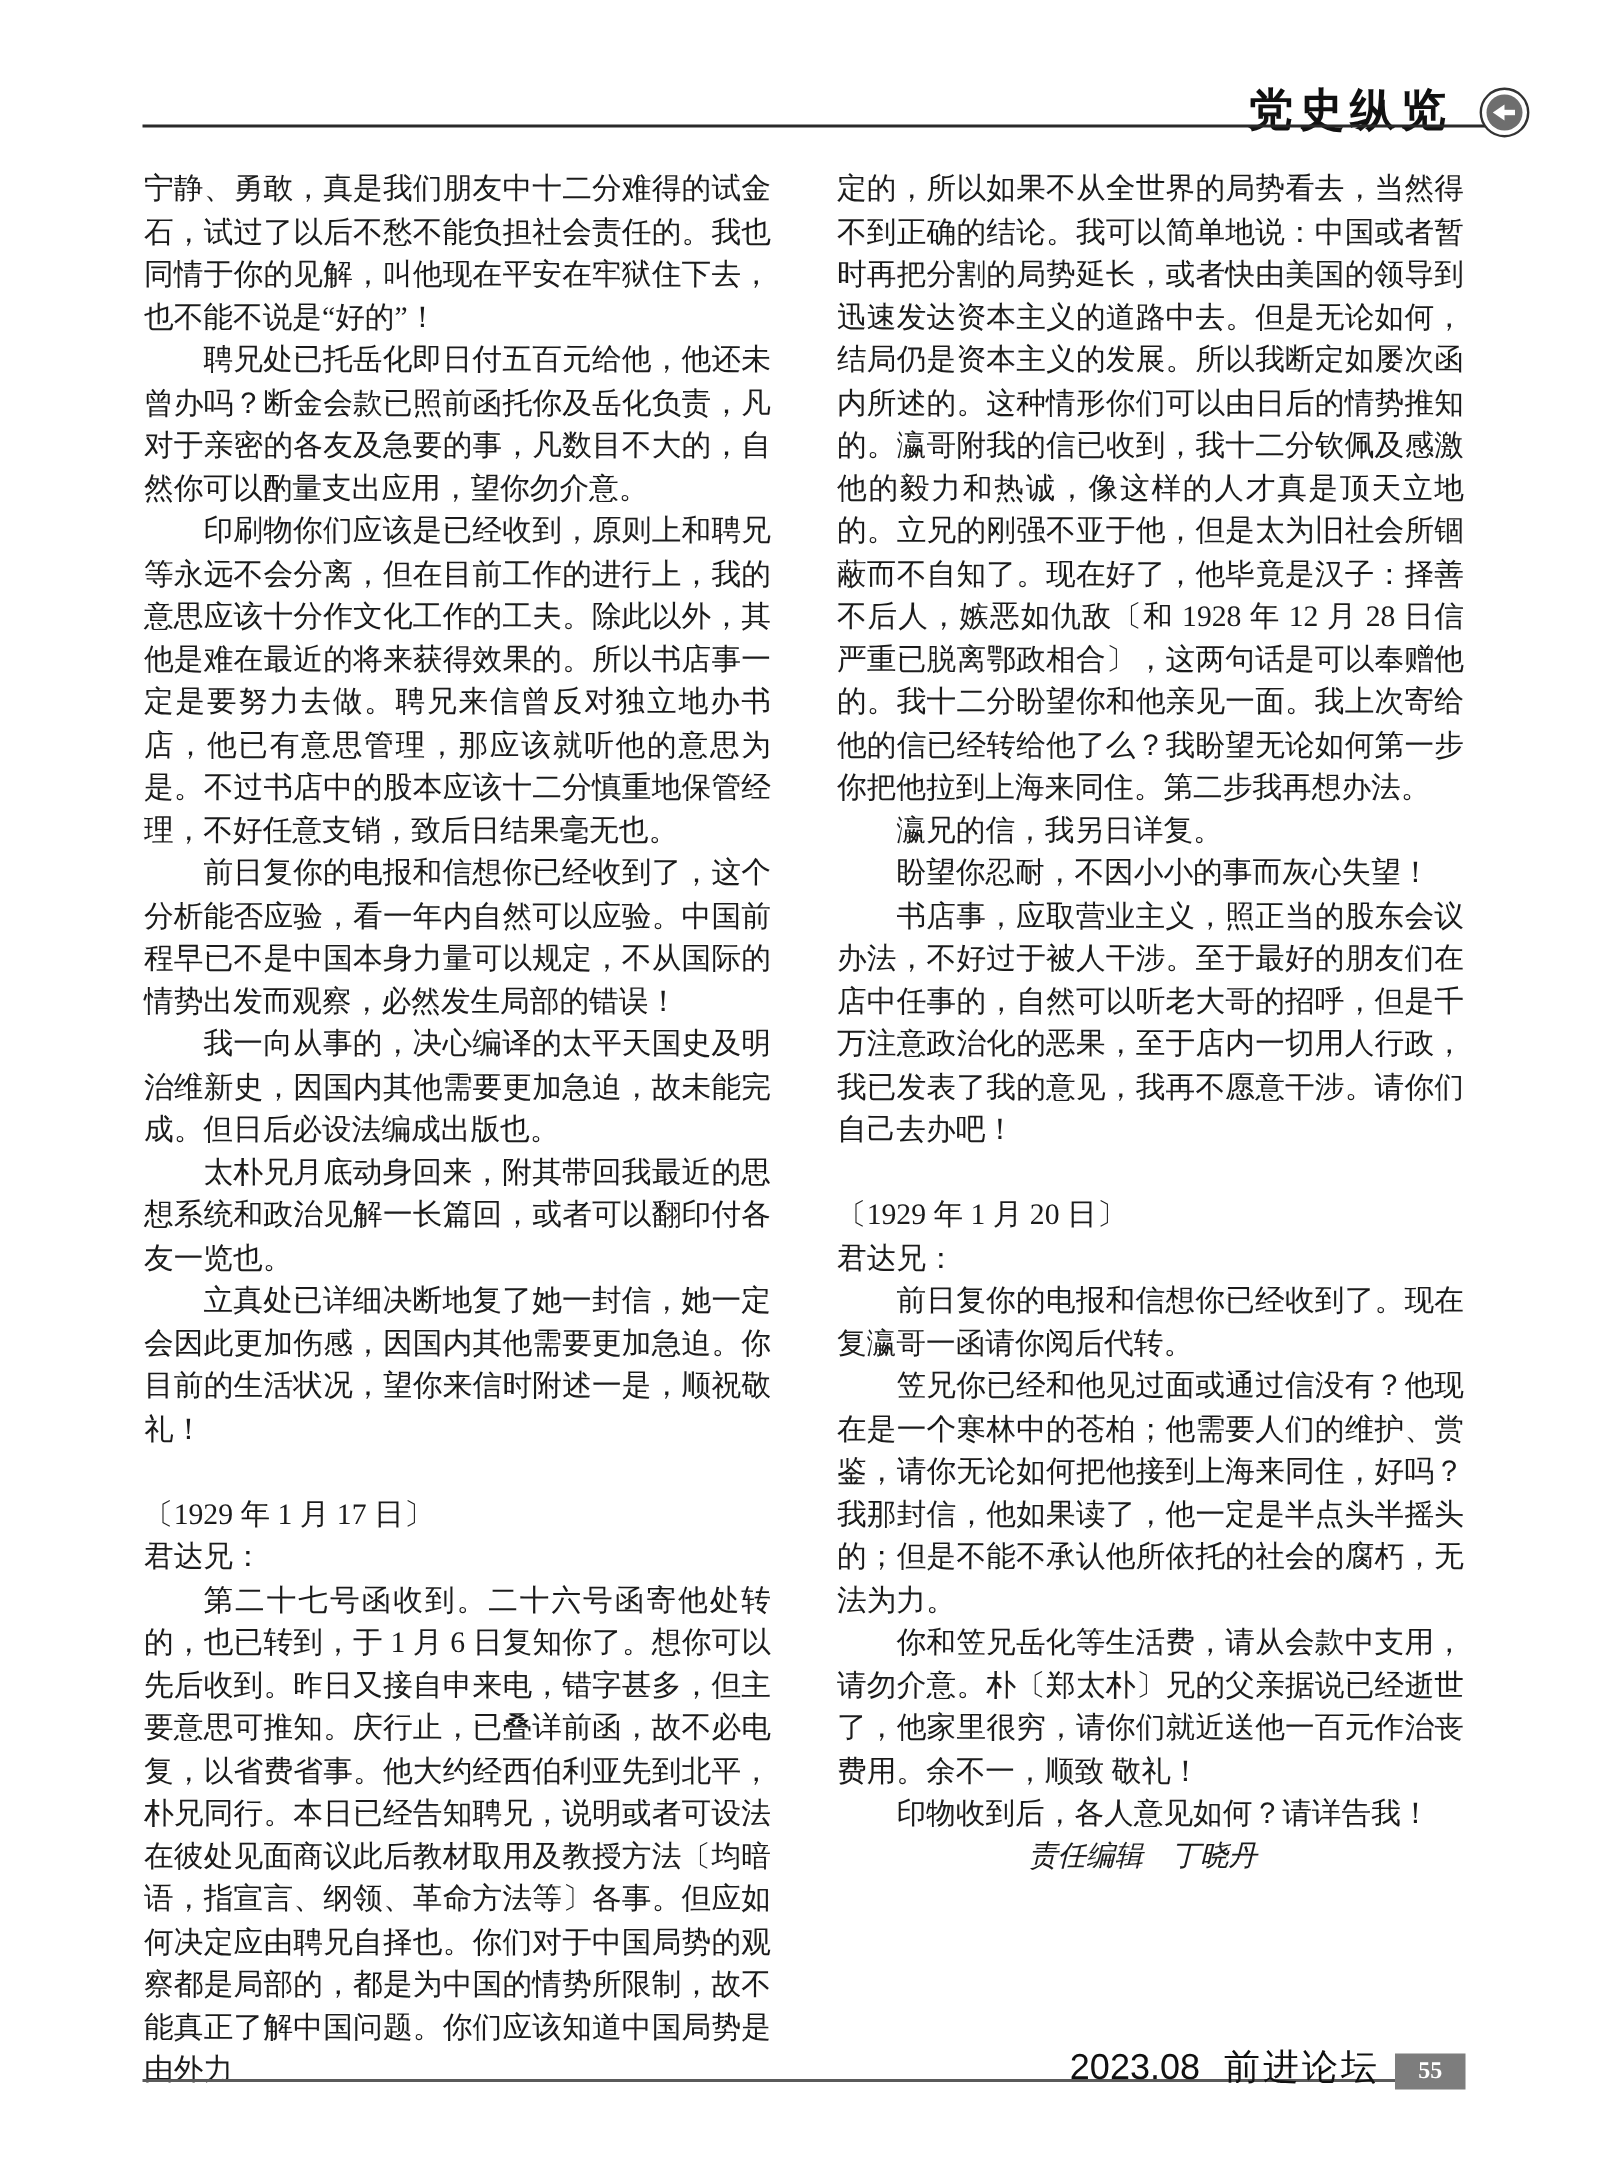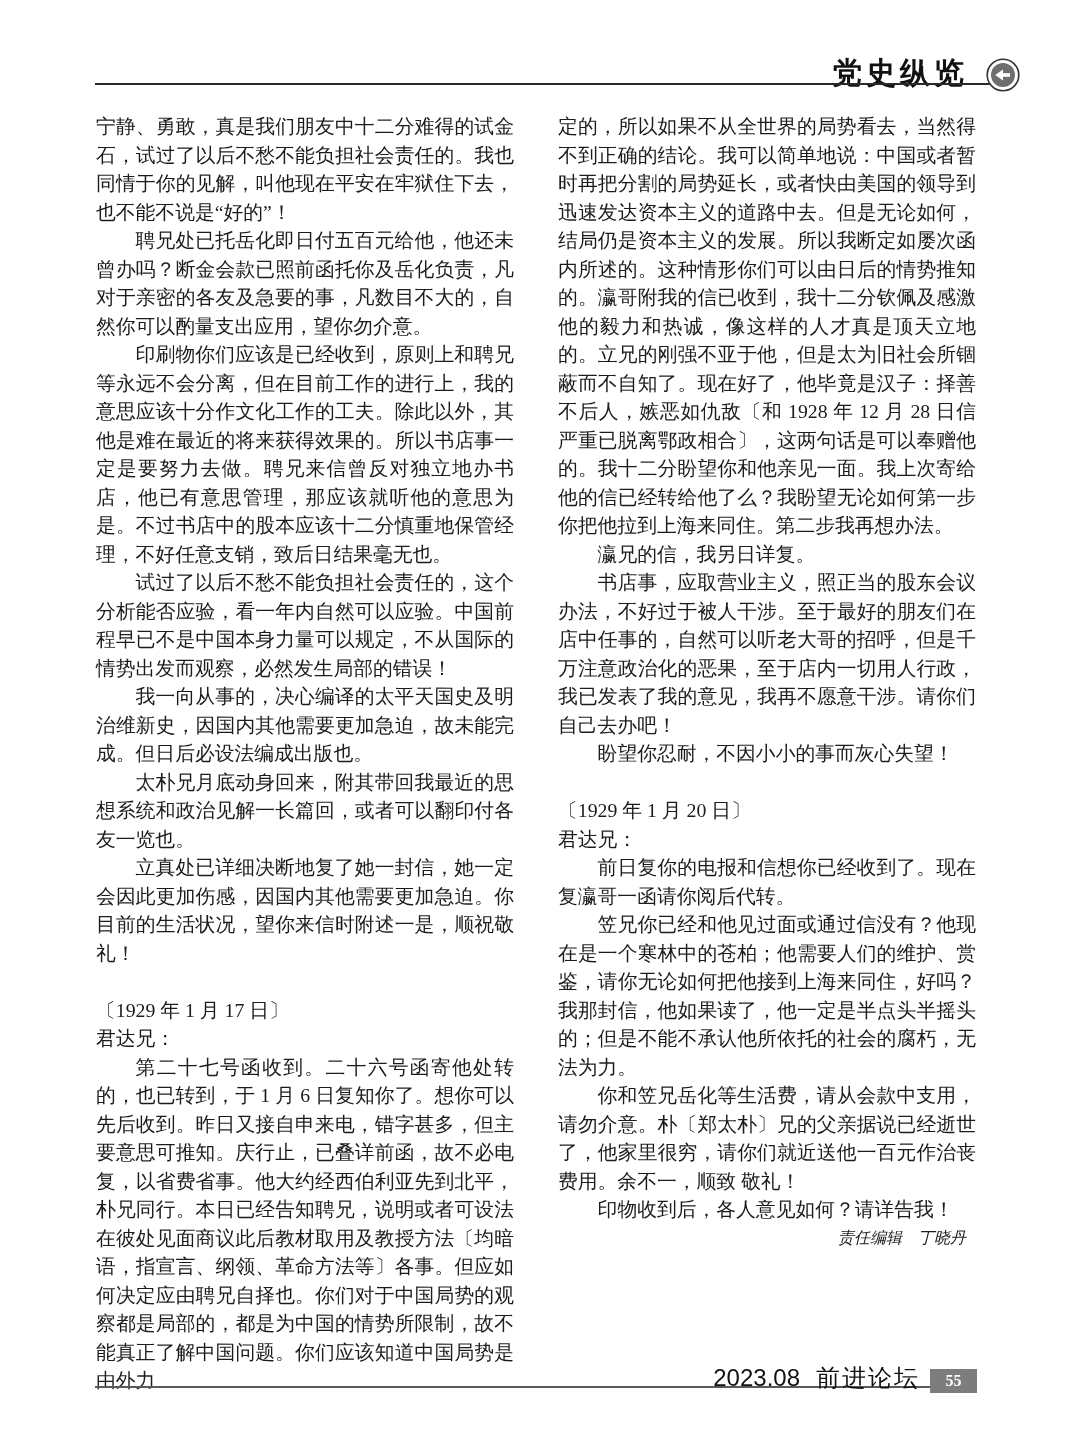--- a/index.html
+++ b/index.html
@@ -48,24 +48,25 @@
     text-align: justify;
     text-justify: inter-ideograph;
     letter-spacing: 0;
   }
   .col-left  { left: 96px; }
   .col-right { left: 558px; }
   .col p { margin: 0; padding: 0; }
   .col p.indent { text-indent: 2em; }
   .col p.date { margin-top: 28.5px; }
   .col p.editor {
-    text-align: right;
+    text-align: center;
     padding-right: 10px;
     font-style: italic;
-    font-size: 16px;
+    font-size: 19px;
+    font-family: Liberation Mono, monospace;
   }
 
   
   .footer-rule {
     position: absolute;
     left: 95px; top: 1386px;
     width: 835px; height: 2px;
     background: #5a5a5a;
   }
   .footer-text {
@@ -103,34 +104,34 @@
       <circle cx="17" cy="17" r="12" fill="#6e6e6e"></circle>
       <rect x="14.5" y="15.2" width="9.5" height="3.6" fill="#ffffff"></rect>
       <path d="M9.2 17 L17 11.6 L17 22.4 Z" fill="#ffffff"></path>
     </svg>
   </div>
 
   <section class="col col-left">
     <p class="plain">宁静、勇敢，真是我们朋友中十二分难得的试金石，试过了以后不愁不能负担社会责任的。我也同情于你的见解，叫他现在平安在牢狱住下去，也不能不说是“好的”！</p>
     <p class="indent">聘兄处已托岳化即日付五百元给他，他还未曾办吗？断金会款已照前函托你及岳化负责，凡对于亲密的各友及急要的事，凡数目不大的，自然你可以酌量支出应用，望你勿介意。</p>
     <p class="indent">印刷物你们应该是已经收到，原则上和聘兄等永远不会分离，但在目前工作的进行上，我的意思应该十分作文化工作的工夫。除此以外，其他是难在最近的将来获得效果的。所以书店事一定是要努力去做。聘兄来信曾反对独立地办书店，他已有意思管理，那应该就听他的意思为是。不过书店中的股本应该十二分慎重地保管经理，不好任意支销，致后日结果毫无也。</p>
-    <p class="indent">试过了以后不愁不能负担社会责任的，这个分析能否应验，看一年内自然可以应验。中国前程早已不是中国本身力量可以规定，不从国际的情势出发而观察，必然发生局部的错误！</p>
+    <p class="indent">前日复你的电报和信想你已经收到了，这个分析能否应验，看一年内自然可以应验。中国前程早已不是中国本身力量可以规定，不从国际的情势出发而观察，必然发生局部的错误！</p>
     <p class="indent">我一向从事的，决心编译的太平天国史及明治维新史，因国内其他需要更加急迫，故未能完成。但日后必设法编成出版也。</p>
     <p class="indent">太朴兄月底动身回来，附其带回我最近的思想系统和政治见解一长篇回，或者可以翻印付各友一览也。</p>
     <p class="indent">立真处已详细决断地复了她一封信，她一定会因此更加伤感，因国内其他需要更加急迫。你目前的生活状况，望你来信时附述一是，顺祝敬礼！</p>
     <p class="date">〔1929 年 1 月 17 日〕</p>
     <p class="plain">君达兄：</p>
     <p class="indent">第二十七号函收到。二十六号函寄他处转的，也已转到，于 1 月 6 日复知你了。想你可以先后收到。昨日又接自申来电，错字甚多，但主要意思可推知。庆行止，已叠详前函，故不必电复，以省费省事。他大约经西伯利亚先到北平，朴兄同行。本日已经告知聘兄，说明或者可设法在彼处见面商议此后教材取用及教授方法〔均暗语，指宣言、纲领、革命方法等〕各事。但应如何决定应由聘兄自择也。你们对于中国局势的观察都是局部的，都是为中国的情势所限制，故不能真正了解中国问题。你们应该知道中国局势是由外力</p>
   </section>
 
   <section class="col col-right">
     <p class="plain">定的，所以如果不从全世界的局势看去，当然得不到正确的结论。我可以简单地说：中国或者暂时再把分割的局势延长，或者快由美国的领导到迅速发达资本主义的道路中去。但是无论如何，结局仍是资本主义的发展。所以我断定如屡次函内所述的。这种情形你们可以由日后的情势推知的。瀛哥附我的信已收到，我十二分钦佩及感激他的毅力和热诚，像这样的人才真是顶天立地的。立兄的刚强不亚于他，但是太为旧社会所锢蔽而不自知了。现在好了，他毕竟是汉子：择善不后人，嫉恶如仇敌〔和 1928 年 12 月 28 日信严重已脱离鄂政相合〕，这两句话是可以奉赠他的。我十二分盼望你和他亲见一面。我上次寄给他的信已经转给他了么？我盼望无论如何第一步你把他拉到上海来同住。第二步我再想办法。</p>
     <p class="indent">瀛兄的信，我另日详复。</p>
+    <p class="indent">盼望你忍耐，不因小小的事而灰心失望！</p>
     <p class="indent">书店事，应取营业主义，照正当的股东会议办法，不好过于被人干涉。至于最好的朋友们在店中任事的，自然可以听老大哥的招呼，但是千万注意政治化的恶果，至于店内一切用人行政，我已发表了我的意见，我再不愿意干涉。请你们自己去办吧！</p>
-    <p class="indent">盼望你忍耐，不因小小的事而灰心失望！</p>
     <p class="date">〔1929 年 1 月 20 日〕</p>
     <p class="plain">君达兄：</p>
     <p class="indent">前日复你的电报和信想你已经收到了。现在复瀛哥一函请你阅后代转。</p>
     <p class="indent">笠兄你已经和他见过面或通过信没有？他现在是一个寒林中的苍柏；他需要人们的维护、赏鉴，请你无论如何把他接到上海来同住，好吗？我那封信，他如果读了，他一定是半点头半摇头的；但是不能不承认他所依托的社会的腐朽，无法为力。</p>
     <p class="indent">你和笠兄岳化等生活费，请从会款中支用，请勿介意。朴〔郑太朴〕兄的父亲据说已经逝世了，他家里很穷，请你们就近送他一百元作治丧费用。余不一，顺致 敬礼！</p>
     <p class="indent">印物收到后，各人意见如何？请详告我！</p>
     <p class="editor">责任编辑　丁晓丹</p>
   </section>
 
   <div class="footer-rule"></div>

